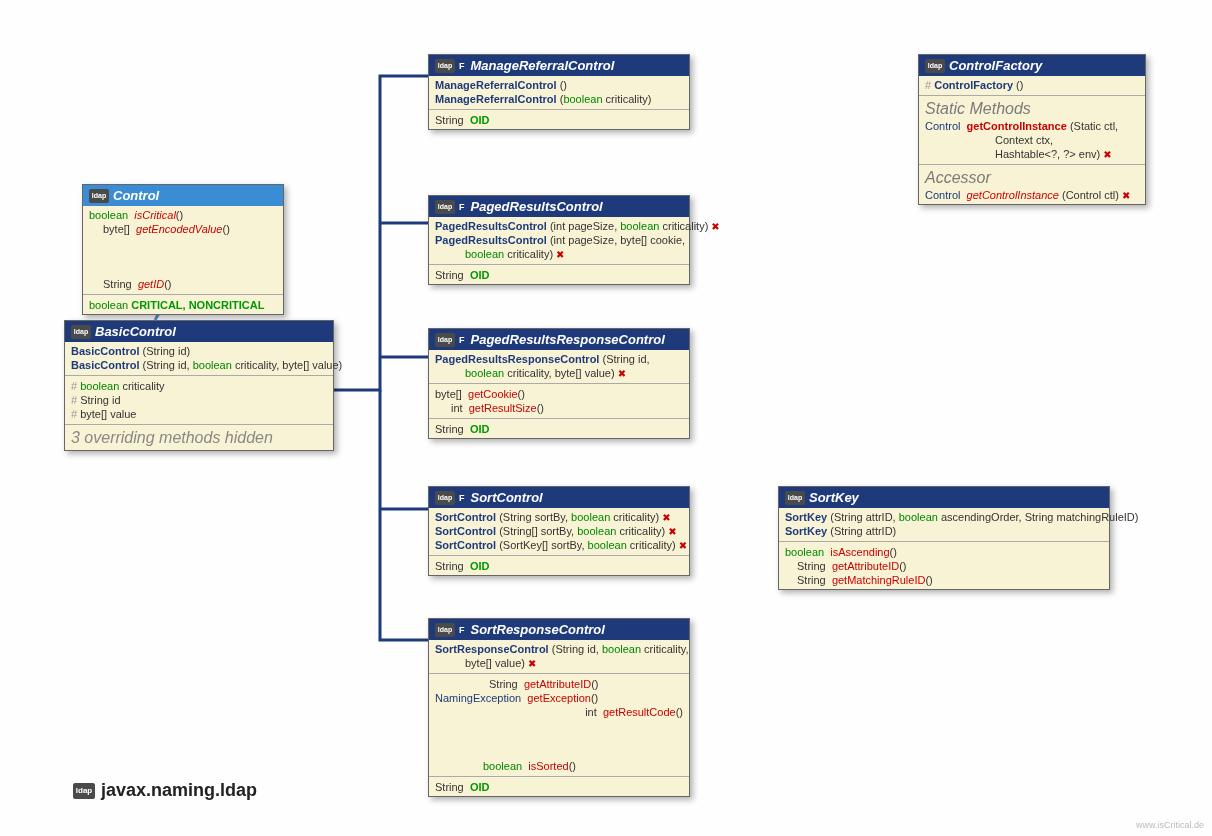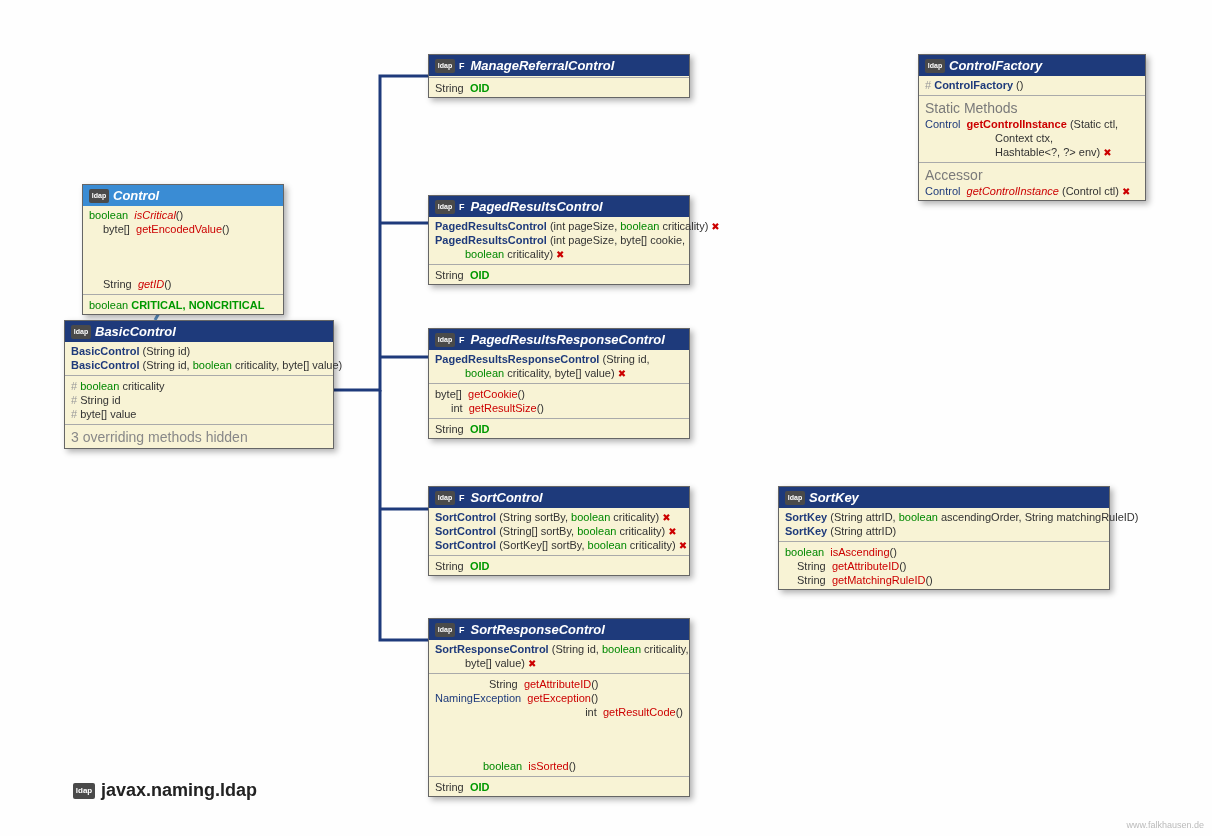--- a/index.html
+++ b/index.html
@@ -64,21 +64,21 @@
     margin: 1px 0;
   }
   .t-bool { color: #008800; }
   .t-type { color: #1e3a7b; }
   .t-name { color: #cc0000; }
   .t-constructor { color: #1e3a7b; font-weight: bold; }
   .t-param { color: #333; }
   .t-green { color: #009900; font-weight: bold; }
   .t-exc { color: #cc0000; font-size:10px; }
   .t-hash { color: #999; }
-  .t-comment { color: #888; font-size:14px; }
+  .t-comment { color: #888; font-style: italic; font-size:16px; }
   .t-static { color:#7a7a7a; }
   .serializable-label {
     position: absolute;
     color: #3a8cd4;
     font-style: italic;
     font-weight: bold;
     font-size: 12px;
   }
   .footer-pkg {
     position: absolute;
@@ -132,21 +132,21 @@
 
 <div class="serializable-label" style="left:86px; top:156px;margin-top:45px;">Serializable</div>
 
 <div class="class-box" style="left:82px; top:184px; width:200px;">
   <div class="class-header light">
     <span class="ldap-icon">ldap</span>
     <span>Control</span>
   </div>
   <div class="section">
     <div class="row"><span class="t-bool">boolean</span>&nbsp;&nbsp;<span class="t-name" style="font-style:italic">isCritical</span><span class="t-param">()</span></div>
-    <div class="row" style="padding-left:14px;"><span class="t-param">byte[]</span>&nbsp;&nbsp;<span class="t-name" style="">getEncodedValue</span><span class="t-param">()</span></div>
+    <div class="row" style="padding-left:14px;"><span class="t-param">byte[]</span>&nbsp;&nbsp;<span class="t-name" style="font-style:italic">getEncodedValue</span><span class="t-param">()</span></div>
     <div class="row" style="padding-left:14px;margin-top:41px;"><span class="t-param">String</span>&nbsp;&nbsp;<span class="t-name" style="font-style:italic">getID</span><span class="t-param">()</span></div>
   </div>
   <div class="divider"></div>
   <div class="section">
     <div class="row"><span class="t-bool">boolean</span>&nbsp;<span class="t-green">CRITICAL, NONCRITICAL</span></div>
   </div>
 </div>
 
 <div class="class-box" style="left:64px; top:320px; width:268px;">
   <div class="class-header">
@@ -167,20 +167,24 @@
   <div class="section">
     <div class="row t-comment">3 overriding methods hidden</div>
   </div>
 </div>
 
 <div class="class-box" style="left:428px; top:54px; width:260px;">
   <div class="class-header">
     <span class="ldap-icon">ldap</span>
     <span class="final-marker">F</span>
     <span>ManageReferralControl</span>
+  </div>
+  <div class="section">
+    <div class="row"><span class="t-constructor">ManageReferralControl</span> <span class="t-param">()</span></div>
+    <div class="row"><span class="t-constructor">ManageReferralControl</span> <span class="t-param">(</span><span class="t-bool">boolean</span><span class="t-param"> criticality)</span></div>
   </div>
   <div class="divider"></div>
   <div class="section">
     <div class="row"><span class="t-param">String</span>&nbsp;&nbsp;<span class="t-green">OID</span></div>
   </div>
 </div>
 
 <div class="class-box" style="left:428px; top:195px; width:260px;">
   <div class="class-header">
     <span class="ldap-icon">ldap</span>
@@ -299,13 +303,13 @@
 </div>
 
 <div class="footer-pkg" style="left:73px; top:780px;">
   <span class="ldap-icon" style="width:22px;height:16px;font-size:8px;line-height:16px;">ldap</span>
   <span>javax.naming.ldap</span>
 </div>
 <a class="footer-link" style="left:73px; top:808px;">
   <span class="oracle-icon"></span>
   <span>The Java™ Tutorials: Standard LDAP Controls</span>
 </a>
-<div class="watermark">www.falkhausen.de</div>
+<div class="watermark">www.isCritical.de</div>
 
 </body></html>

